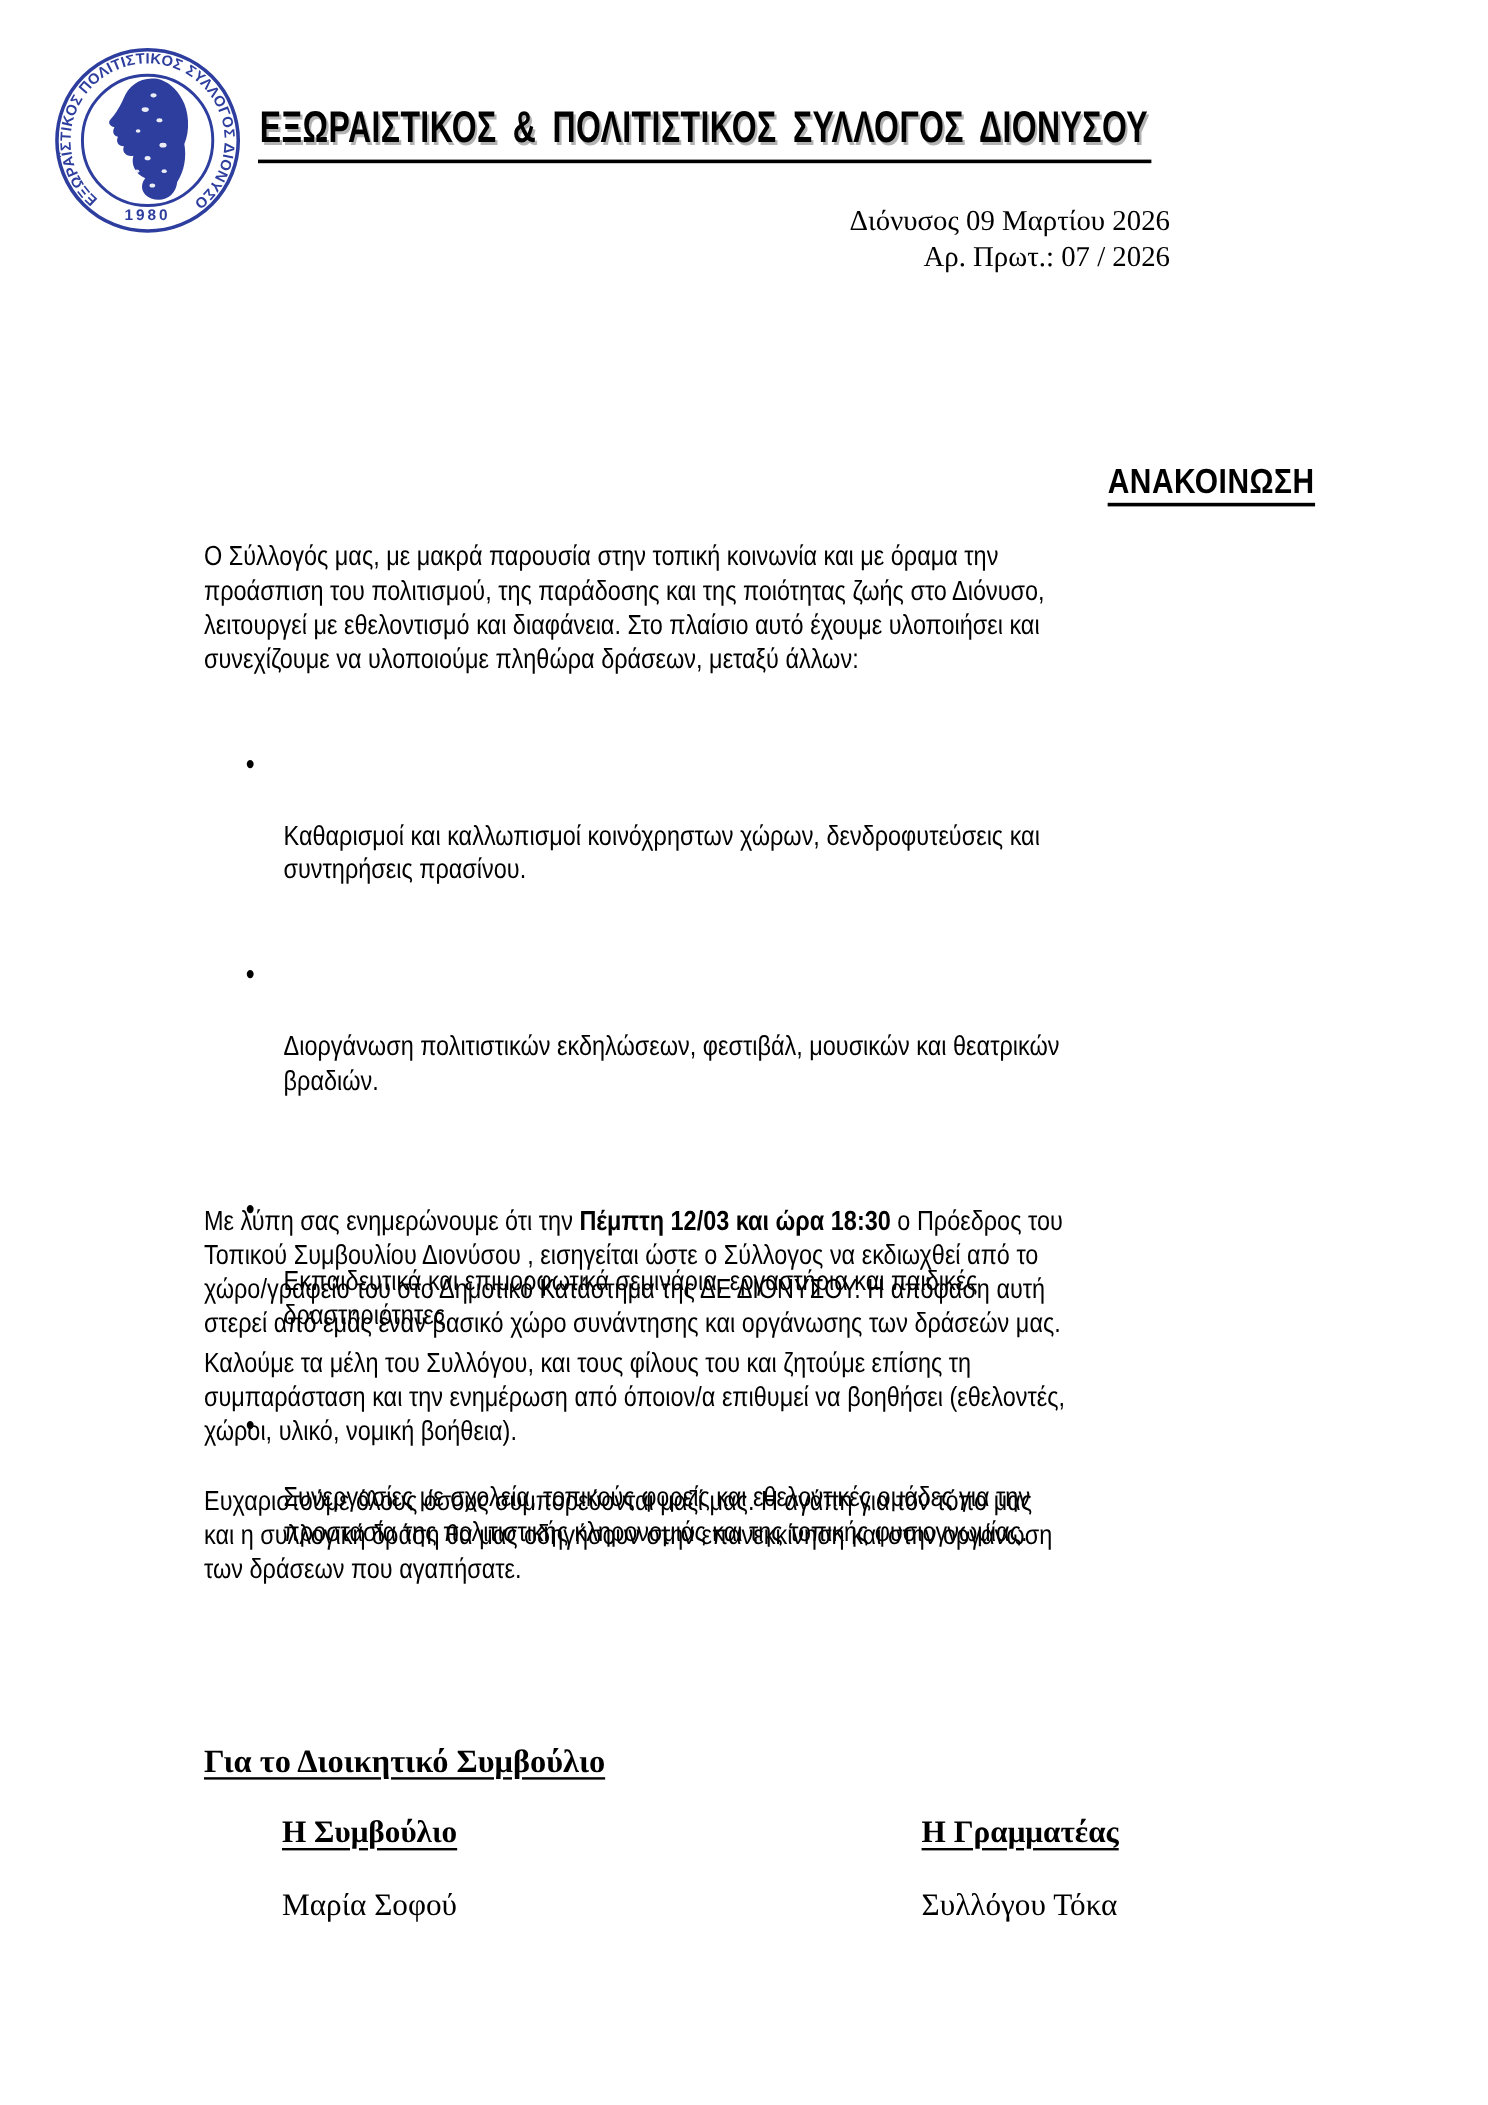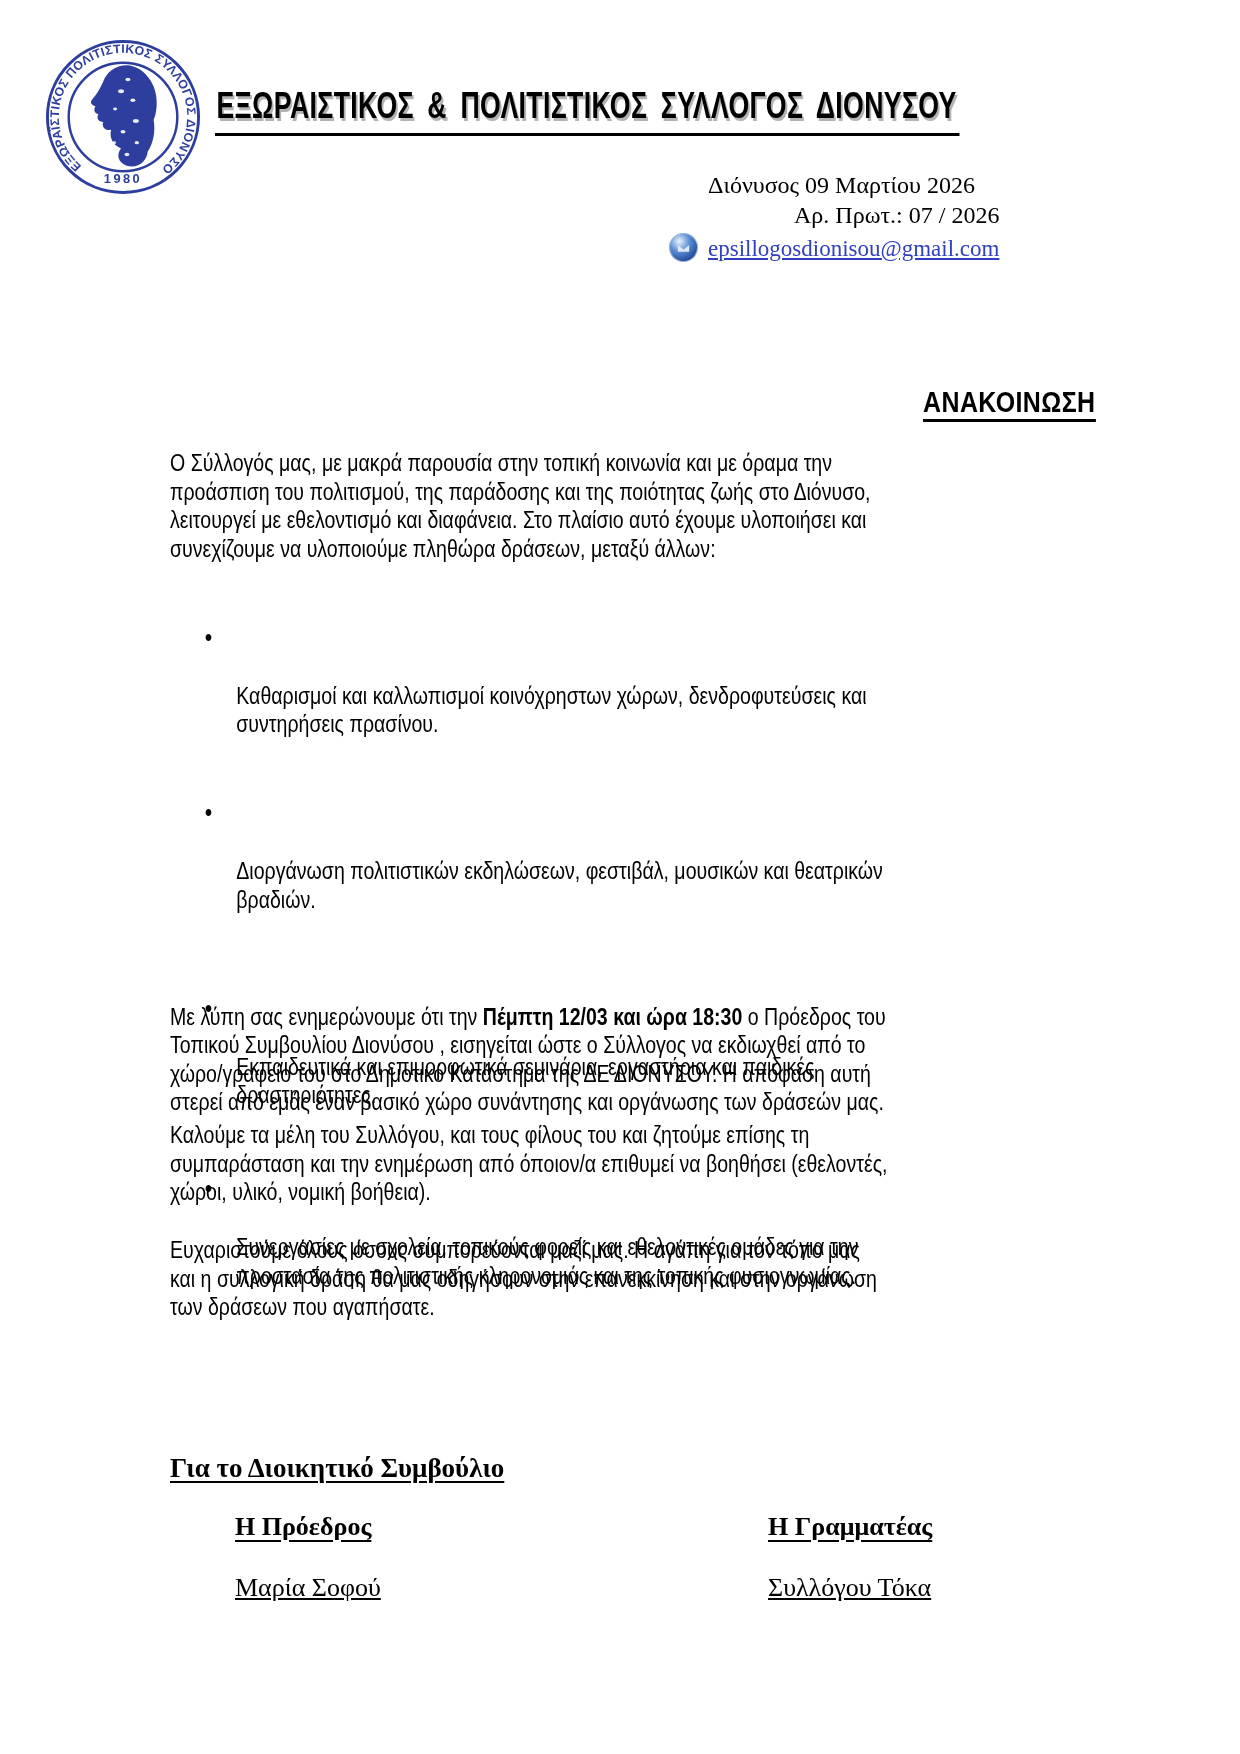--- a/index.html
+++ b/index.html
@@ -63,21 +63,21 @@
     text-decoration:underline;text-underline-offset:4px;text-decoration-thickness:2px;
   }
   .sig-role{
     position:absolute;top:1512px;
     font-family:"Liberation Serif",serif;font-weight:bold;font-size:26px;
     text-decoration:underline;text-underline-offset:5px;text-decoration-thickness:2px;
     white-space:nowrap;
   }
   .sig-name{
     position:absolute;top:1573px;
-    font-family:"Liberation Serif",serif;font-size:26px;white-space:nowrap;text-decoration:underline;
+    font-family:"Liberation Serif",serif;font-size:26px;white-space:nowrap;
   }
   .col-left{left:235px;}
   .col-right{left:768px;}
 </style>
 </head>
 <body>
 
 <div class="page">
 
   <div class="logo">
@@ -106,36 +106,20 @@
     </svg>
   </div>
 
   <div class="org-title-wrap">
     <span class="org-title">ΕΞΩΡΑΙΣΤΙΚΟΣ &amp; ΠΟΛΙΤΙΣΤΙΚΟΣ ΣΥΛΛΟΓΟΣ ΔΙΟΝΥΣΟΥ</span>
   </div>
 
   <div class="meta">
     <div>Διόνυσος 09 Μαρτίου 2026</div>
     <div class="protocol">Αρ. Πρωτ.: 07 / 2026</div>
-    <div class="email-row">
-      <span class="email-icon">
-        <svg viewBox="0 0 30 30" width="31" height="31">
-          <defs>
-            <radialGradient id="orb" cx="35%" cy="28%" r="80%">
-              <stop offset="0%" stop-color="#eaf2fc"></stop>
-              <stop offset="45%" stop-color="#5b8fd4"></stop>
-              <stop offset="100%" stop-color="#173e8f"></stop>
-            </radialGradient>
-          </defs>
-          <circle cx="15" cy="15" r="13.6" fill="url(#orb)" stroke="#9ab2d8" stroke-width="1"></circle>
-          <path d="M9.5 12.5 L15 17 L20.5 12.5 L20.5 19 L9.5 19 Z" fill="#e4eefb" opacity=".95"></path>
-        </svg>
-      </span>
-      <a class="email-link" style="color:#3140c0">epsillogosdionisou@gmail.com</a>
-    </div>
   </div>
 
   <div class="announce-title-wrap">
     <span class="announce-title">ΑΝΑΚΟΙΝΩΣΗ</span>
   </div>
 
   <div class="abs narrow" style="top:449px">Ο Σύλλογός μας, με μακρά παρουσία στην τοπική κοινωνία και με όραμα την
 προάσπιση του πολιτισμού, της παράδοσης και της ποιότητας ζωής στο Διόνυσο,
 λειτουργεί με εθελοντισμό και διαφάνεια. Στο πλαίσιο αυτό έχουμε υλοποιήσει και
 συνεχίζουμε να υλοποιούμε πληθώρα δράσεων, μεταξύ άλλων:</div>
@@ -174,18 +158,18 @@
 συμπαράσταση και την ενημέρωση από όποιον/α επιθυμεί να βοηθήσει (εθελοντές,
 χώροι, υλικό, νομική βοήθεια).</div>
 
   <div class="abs narrow" style="top:1236px">Ευχαριστούμε όλους όσους συμπορεύονται μαζί μας. Η αγάπη για τον τόπο μας
 και η συλλογική δράση θα μας οδηγήσουν στην επανεκκίνηση και στην οργάνωση
 των δράσεων που αγαπήσατε.</div>
 
   <div class="sig-heading-wrap">
     <span class="sig-heading">Για το Διοικητικό Συμβούλιο</span>
   </div>
-  <span class="sig-role col-left">Η Πρόεδρος</span>
+  <span class="sig-role col-left">Η Συμβούλιο</span>
   <span class="sig-role col-right">Η Γραμματέας</span>
   <span class="sig-name col-left">Μαρία Σοφού</span>
   <span class="sig-name col-right">Συλλόγου Τόκα</span>
 
 </div>
 
 </body></html>

